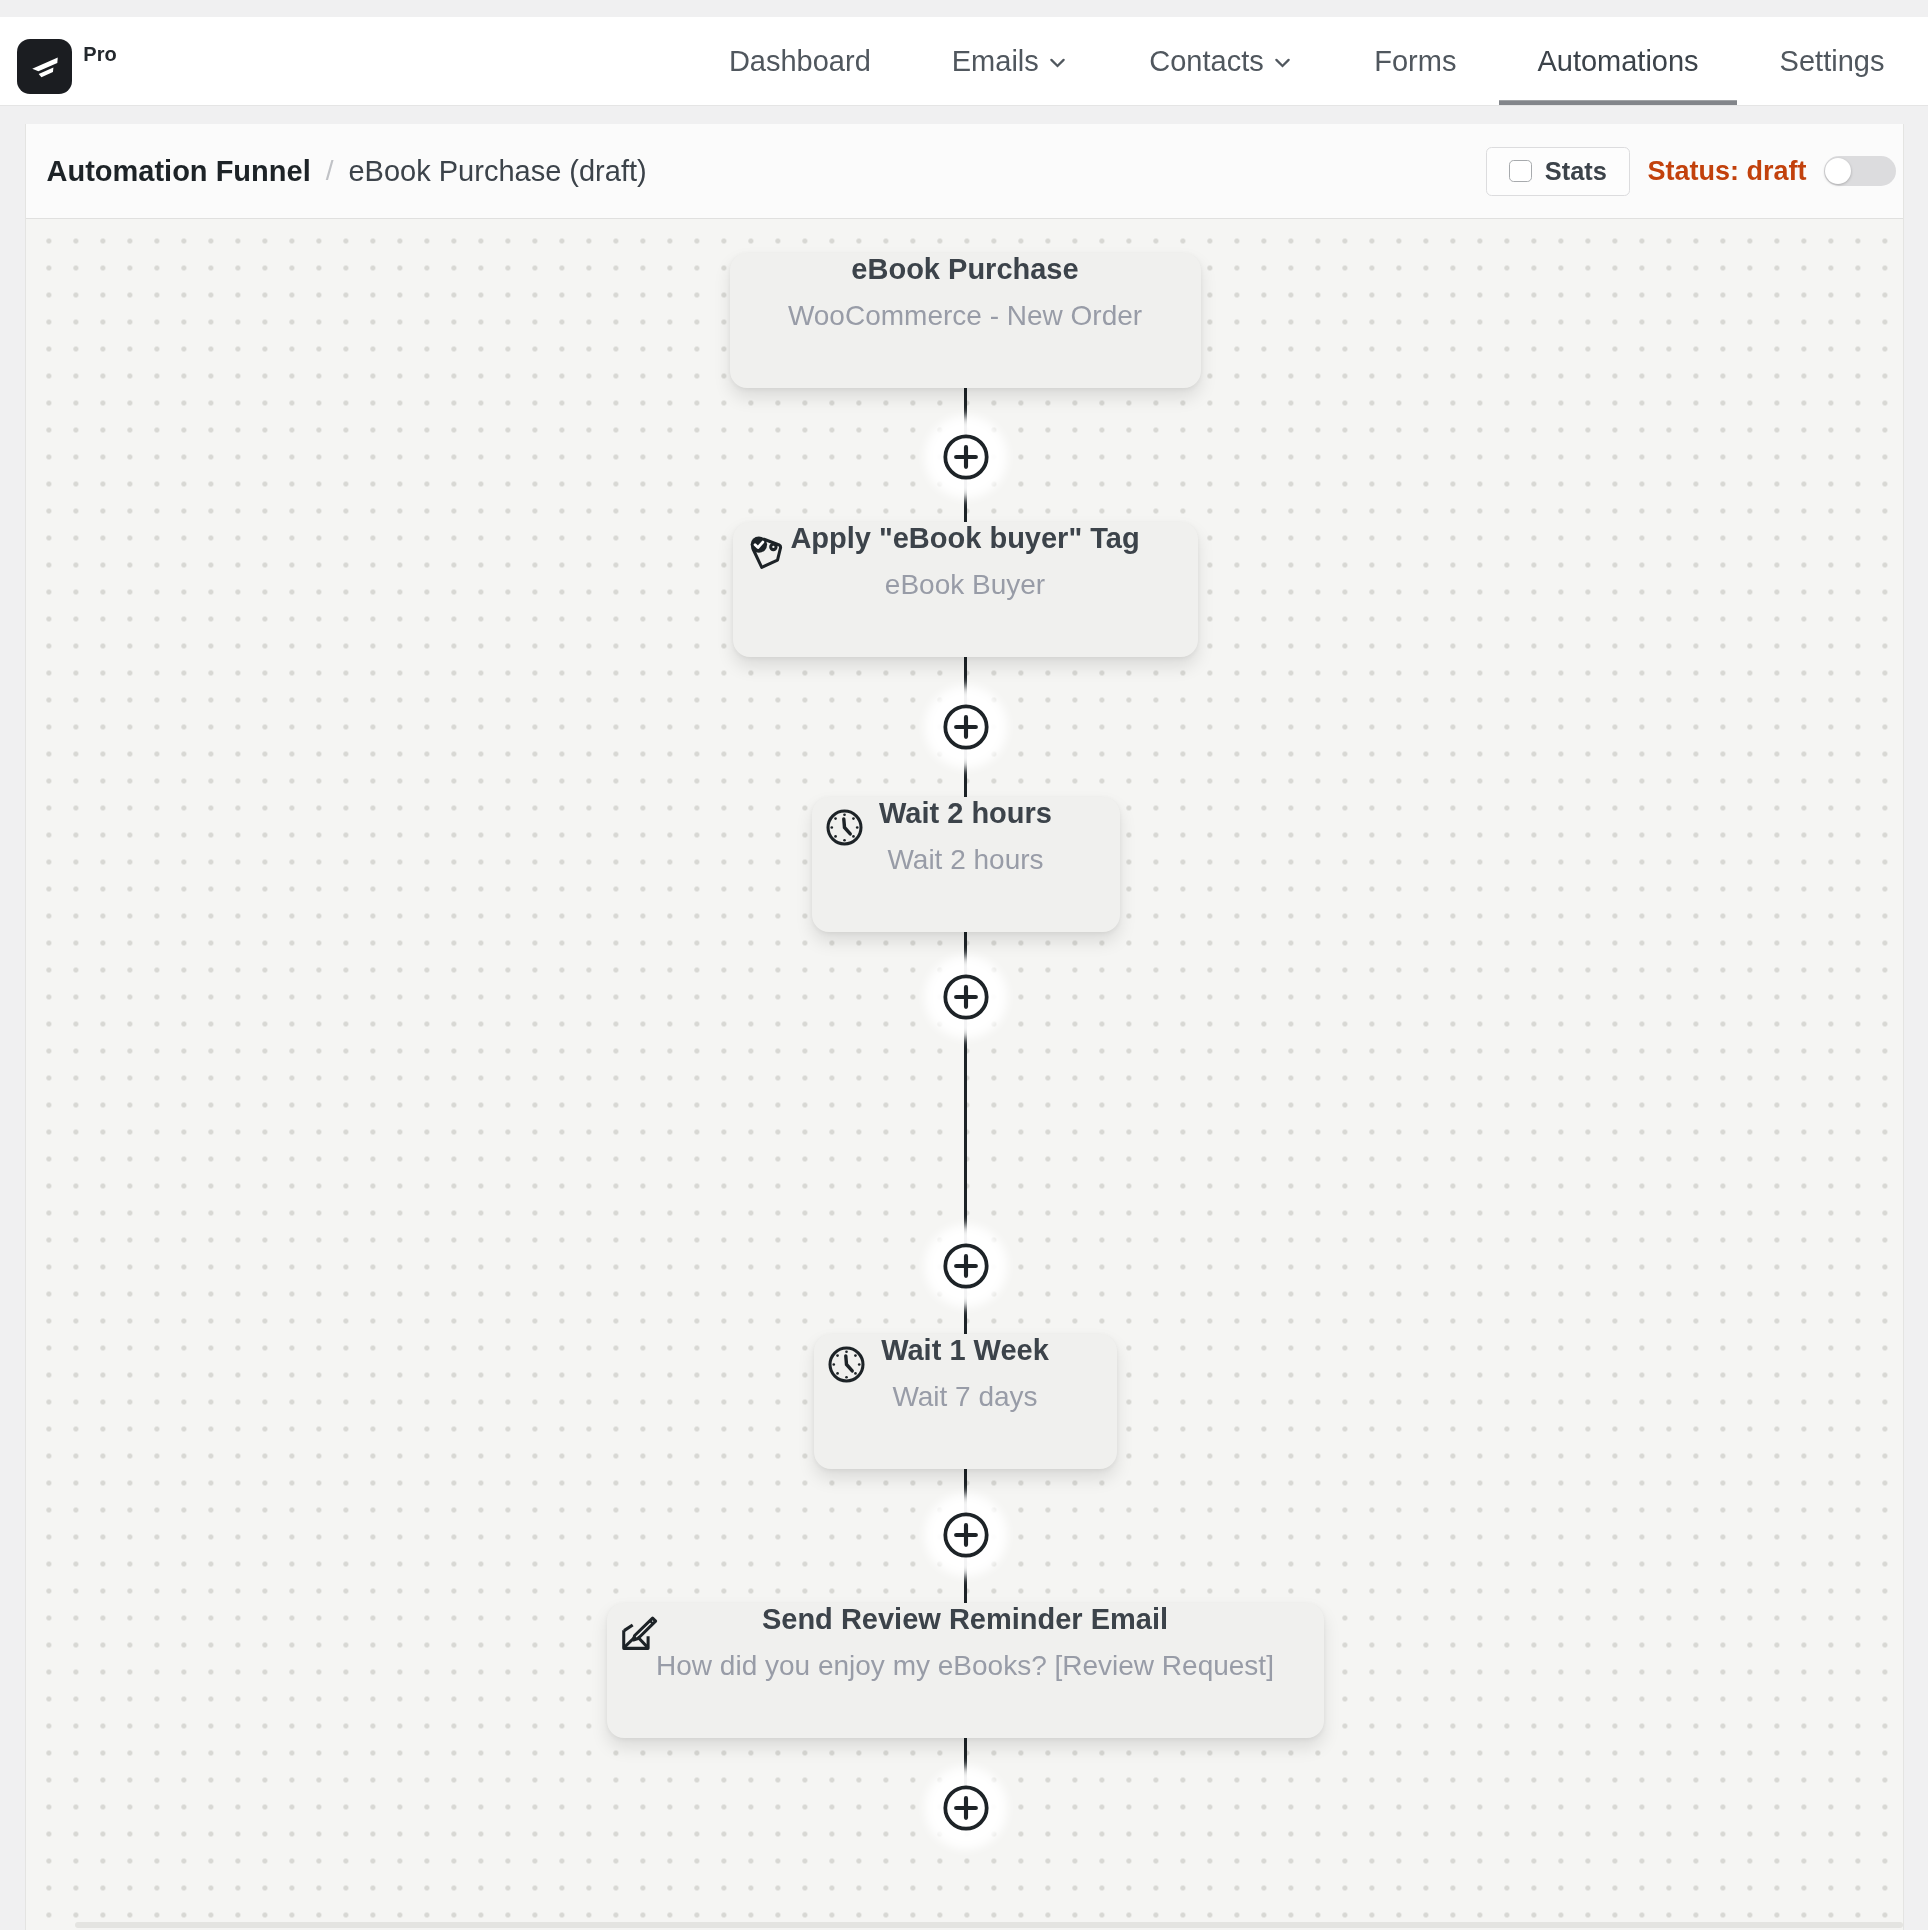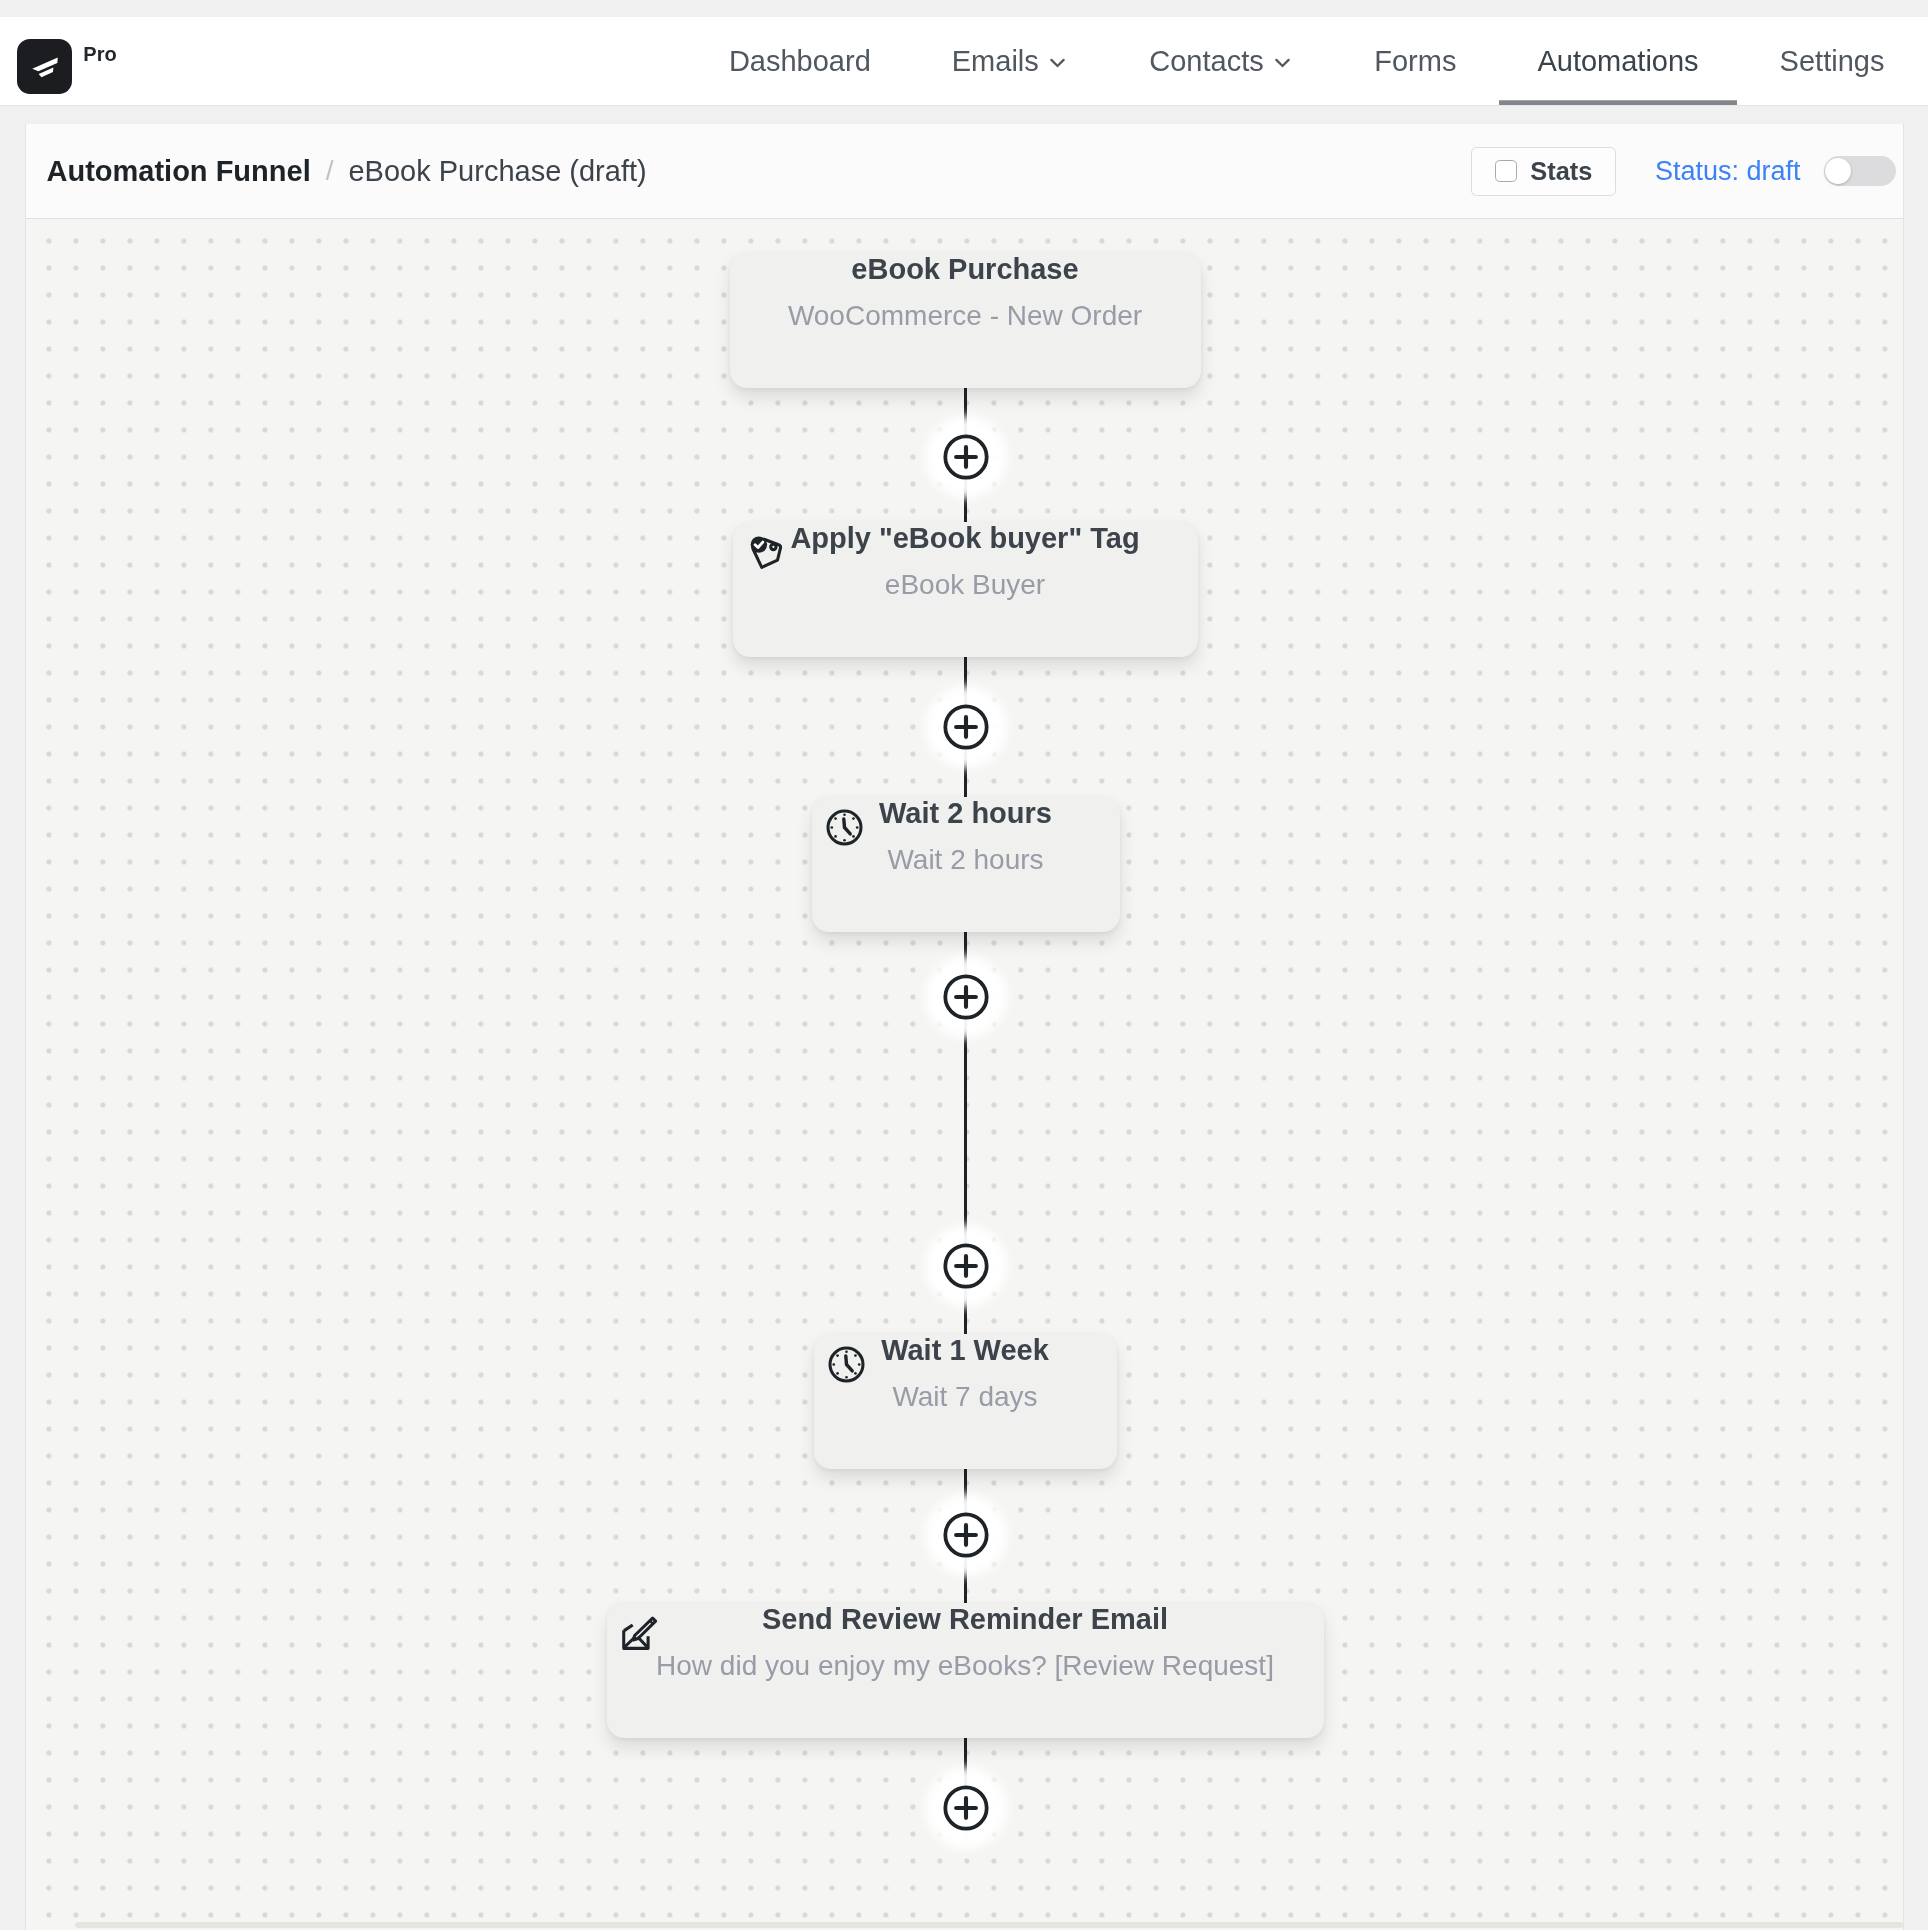--- a/index.html
+++ b/index.html
@@ -47,33 +47,33 @@
     position:absolute; top:0; left:0; right:0; height:95px;
     background:#fbfbfb; border-bottom:0.9px solid #e0e0df;
     display:flex; align-items:center; justify-content:space-between;
     padding:0 7px 0 21px;
   }
   .breadcrumb { display:flex; align-items:center; gap:15px; font-size:29px; }
   .breadcrumb-root { font-weight:700; color:#1d2327; }
   .breadcrumb-sep { color:#c0c2c6; font-size:28px; }
   .breadcrumb-current { color:#3c434a; }
 
-  .header-controls { display:flex; align-items:center; gap:23px; }
+  .header-controls { display:flex; align-items:center; gap:17px; }
   .stats-button {
     display:flex; align-items:center; gap:13px;
     height:49px; padding:0 22.6px;
     background:#fdfdfd; border:0.9px solid #dcdcde; border-radius:5.6px;
     cursor:pointer;
   }
   .stats-checkbox {
     width:22.6px; height:22.6px; background:#fff;
     border:0.9px solid #a7aaad; border-radius:4.7px;
   }
   .stats-label { font-size:25.4px; font-weight:600; color:#3c434a; }
-  .status-label { font-size:27px; font-weight:400; color:#3b82f6;margin-left:16px; }
+  .status-label { font-size:27px; font-weight:700; color:#c2410c; }
   .toggle {
     width:72px; height:30px; border-radius:15px; background:#dcdcde;
     position:relative; cursor:pointer;
   }
   .toggle-knob {
     position:absolute; left:1.9px; top:1.9px; width:26px; height:26px;
     border-radius:50%; background:#ffffff;
     box-shadow:0 0.9px 2.8px rgba(0,0,0,.25);
   }
 

